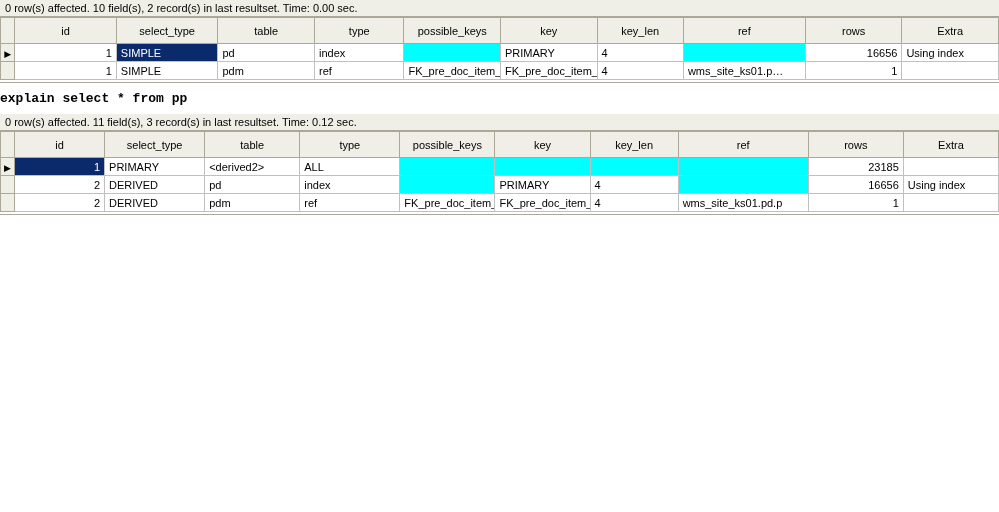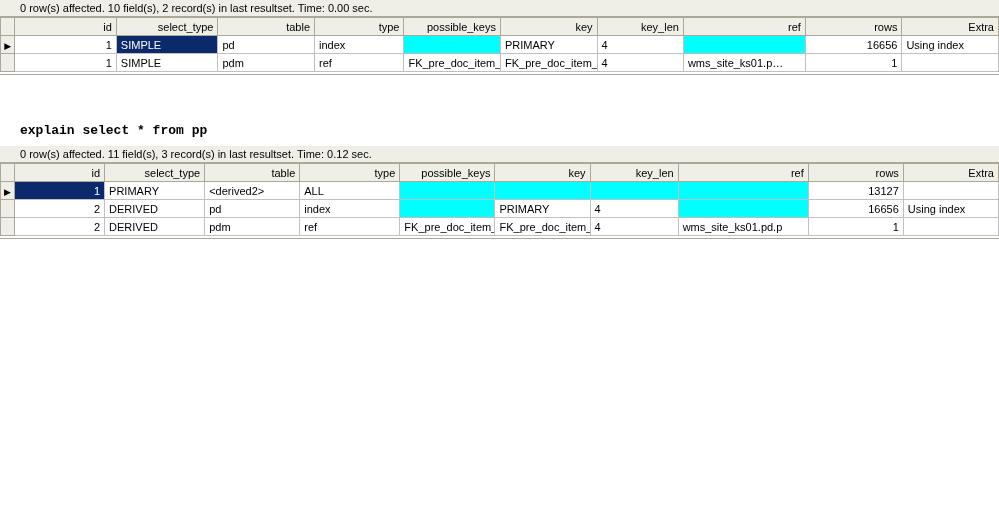--- a/index.html
+++ b/index.html
@@ -6,39 +6,39 @@
   body {
     margin: 0;
     padding: 0;
     font-family: "Tahoma", "Arial", sans-serif;
     font-size: 11px;
     background: #ffffff;
     color: #000000;
     width: 999px;
   }
   .status-line {
-    padding: 2px 20px;
+    padding: 2px 5px;
     font-size: 11px;
     color: #000;
     background: #efefe7;
     border-bottom: 1px solid #aca899;
   }
   table.grid {
     border-collapse: collapse;
     width: 100%;
     table-layout: fixed;
     font-size: 11px;
   }
   table.grid th {
     background: #efefe7;
     border: 1px solid #aca899;
-    text-align: right;
+    text-align: center;
     font-weight: normal;
     padding: 2px 4px;
-    height: 18px;
+    height: 26px;
     overflow: hidden;
     white-space: nowrap;
   }
   table.grid td {
     border: 1px solid #c0c0c0;
     padding: 2px 4px;
     height: 18px;
     overflow: hidden;
     white-space: nowrap;
     background: #ffffff;
@@ -59,22 +59,21 @@
   .row-pointer {
     font-size: 9px;
     color: #000;
   }
   .sel { background: #00ffff !important; }
   .sel-blue { background: #0a2a6b !important; color: #ffffff; }
   .query {
     font-family: "Courier New", monospace;
     font-weight: bold;
     font-size: 13px;
-    padding: 8px 6px 8px 20px;
-    margin-top: 40px;
+    padding: 8px 6px 8px 0;
   }
   .bottom-border {
     border-bottom: 1px solid #aca899;
     margin-top: 2px;
   }
   .col-id { width: 100px; }
   .col-selecttype { width: 100px; }
   .col-table { width: 95px; }
   .col-type { width: 88px; }
   .col-pk { width: 95px; }
@@ -184,21 +183,21 @@
       <tr>
         <td class="rowhdr"><span class="row-pointer">▶</span></td>
         <td class="num sel-blue">1</td>
         <td>PRIMARY</td>
         <td>&lt;derived2&gt;</td>
         <td>ALL</td>
         <td class="sel"></td>
         <td class="sel"></td>
         <td class="sel"></td>
         <td class="sel"></td>
-        <td class="num">13127</td>
+        <td class="num">23185</td>
         <td></td>
       </tr>
       <tr>
         <td class="rowhdr"></td>
         <td class="num">2</td>
         <td>DERIVED</td>
         <td>pd</td>
         <td>index</td>
         <td class="sel"></td>
         <td>PRIMARY</td>

